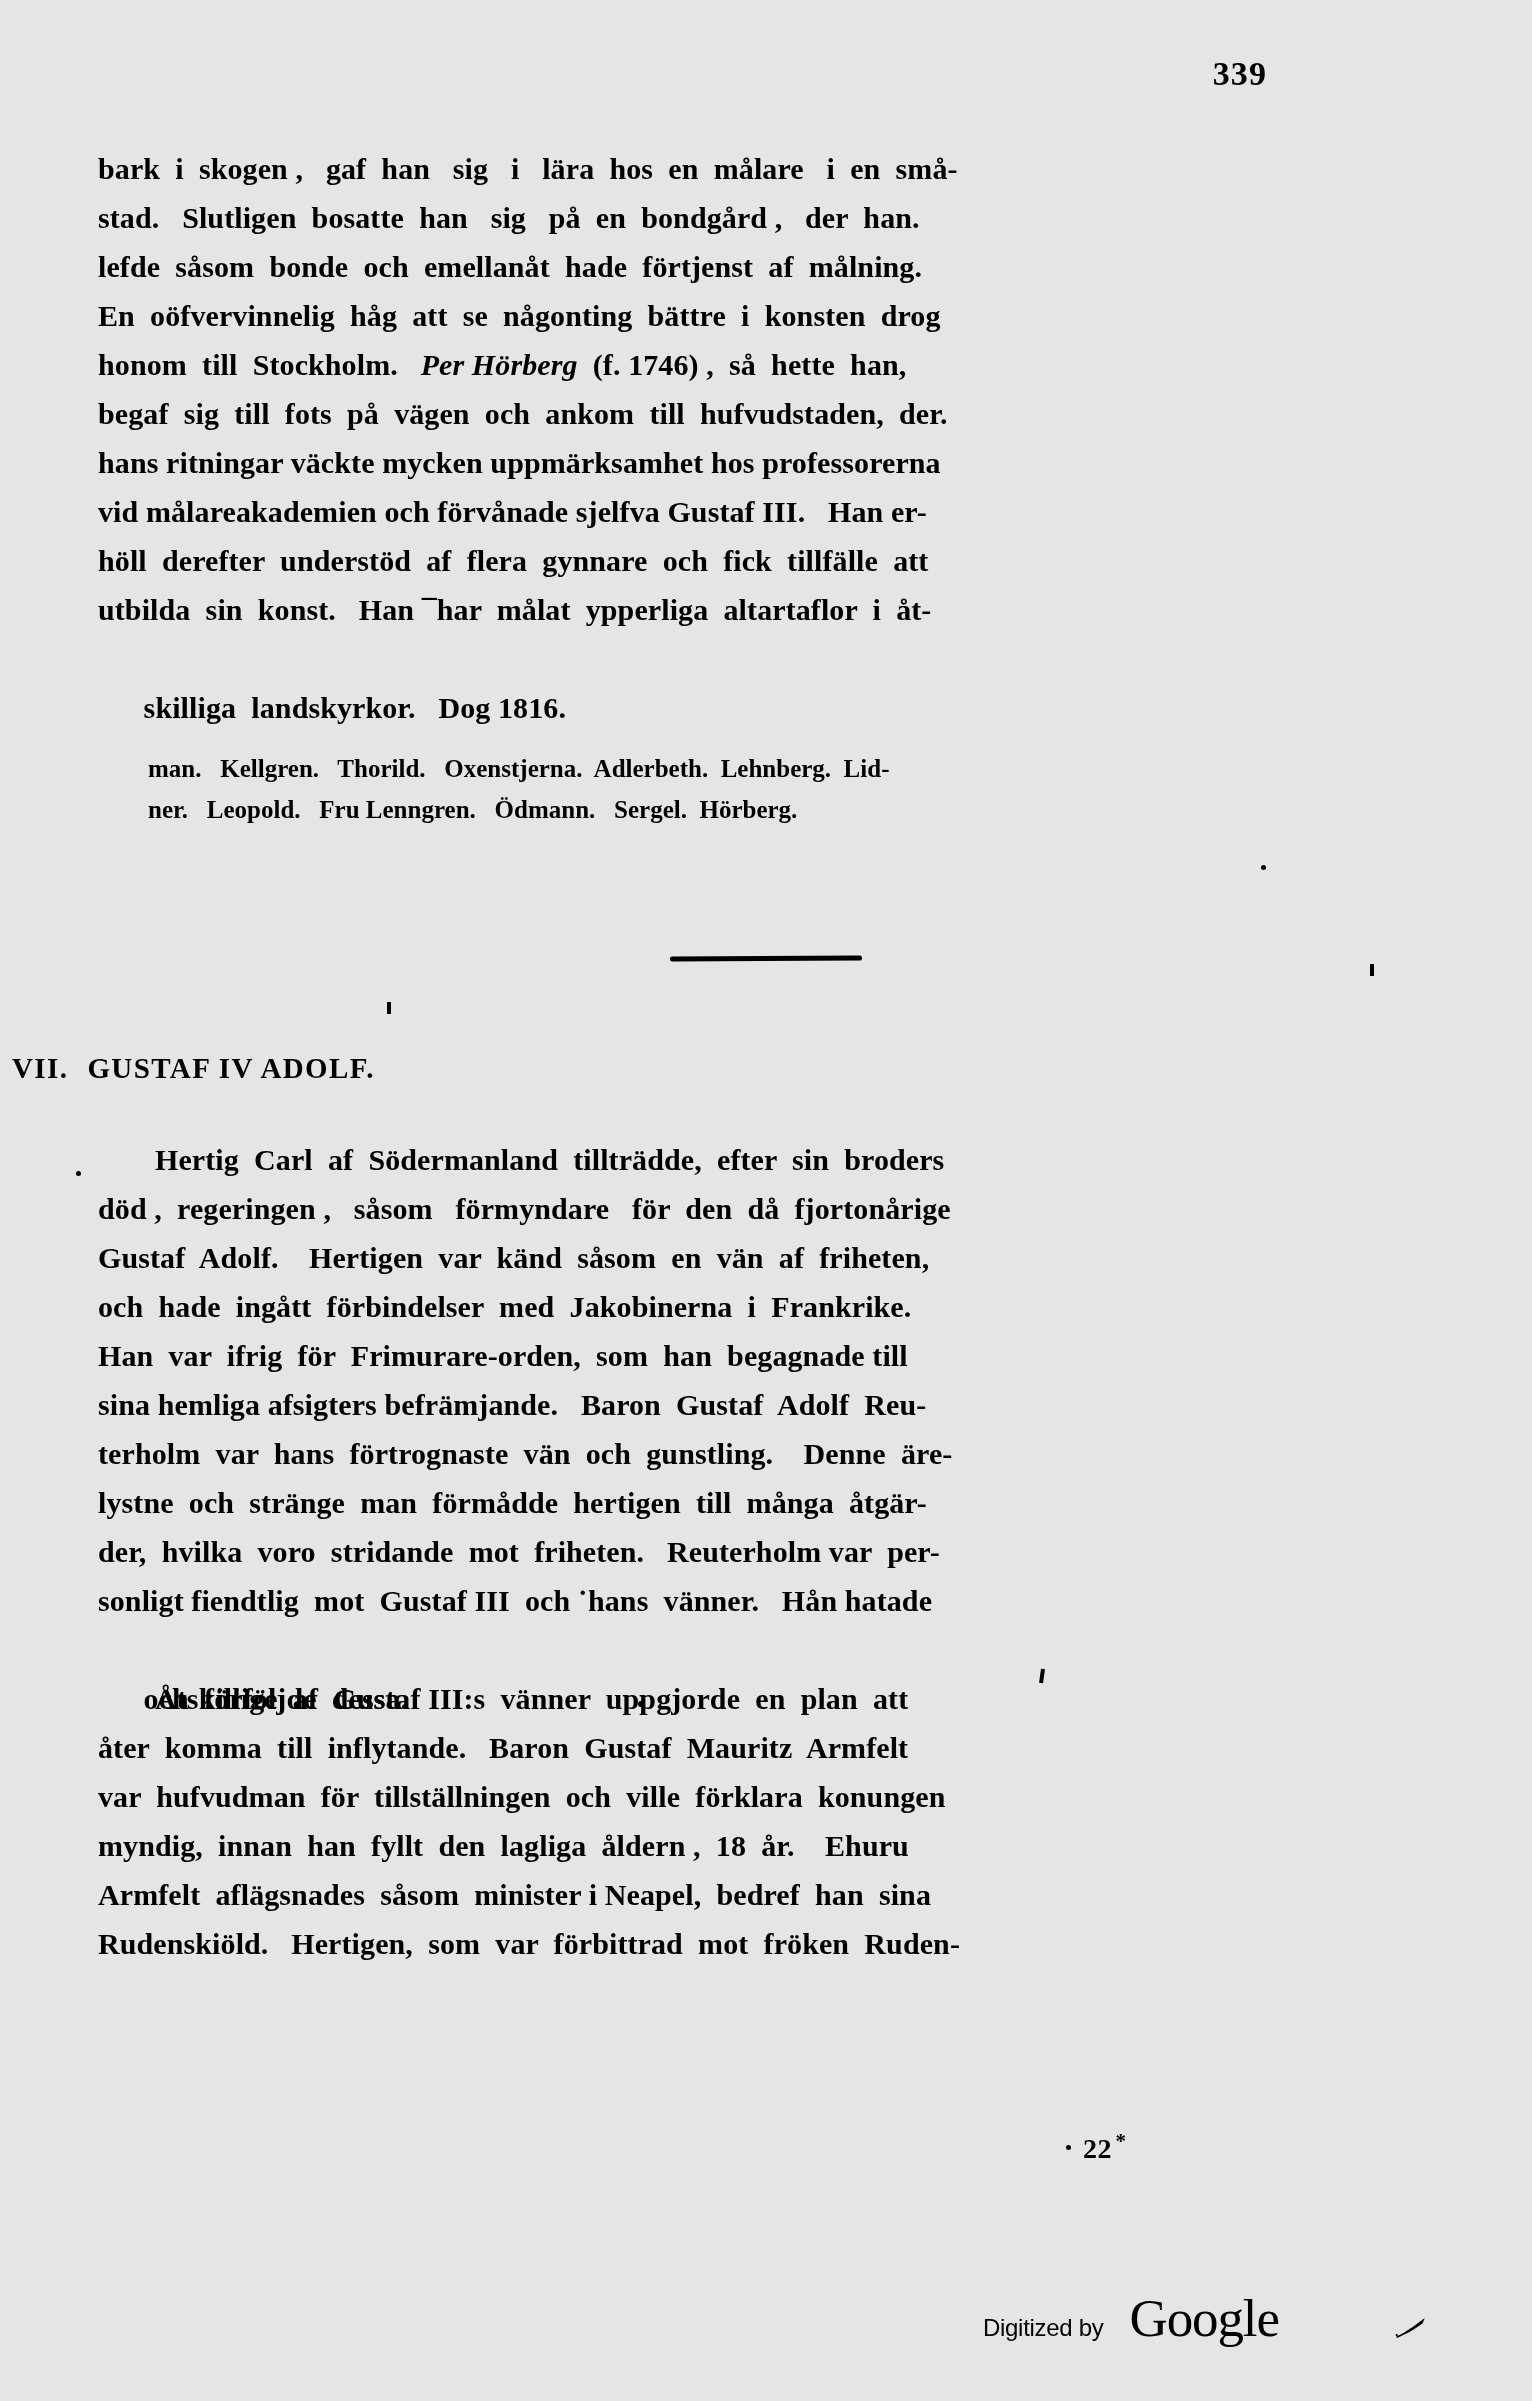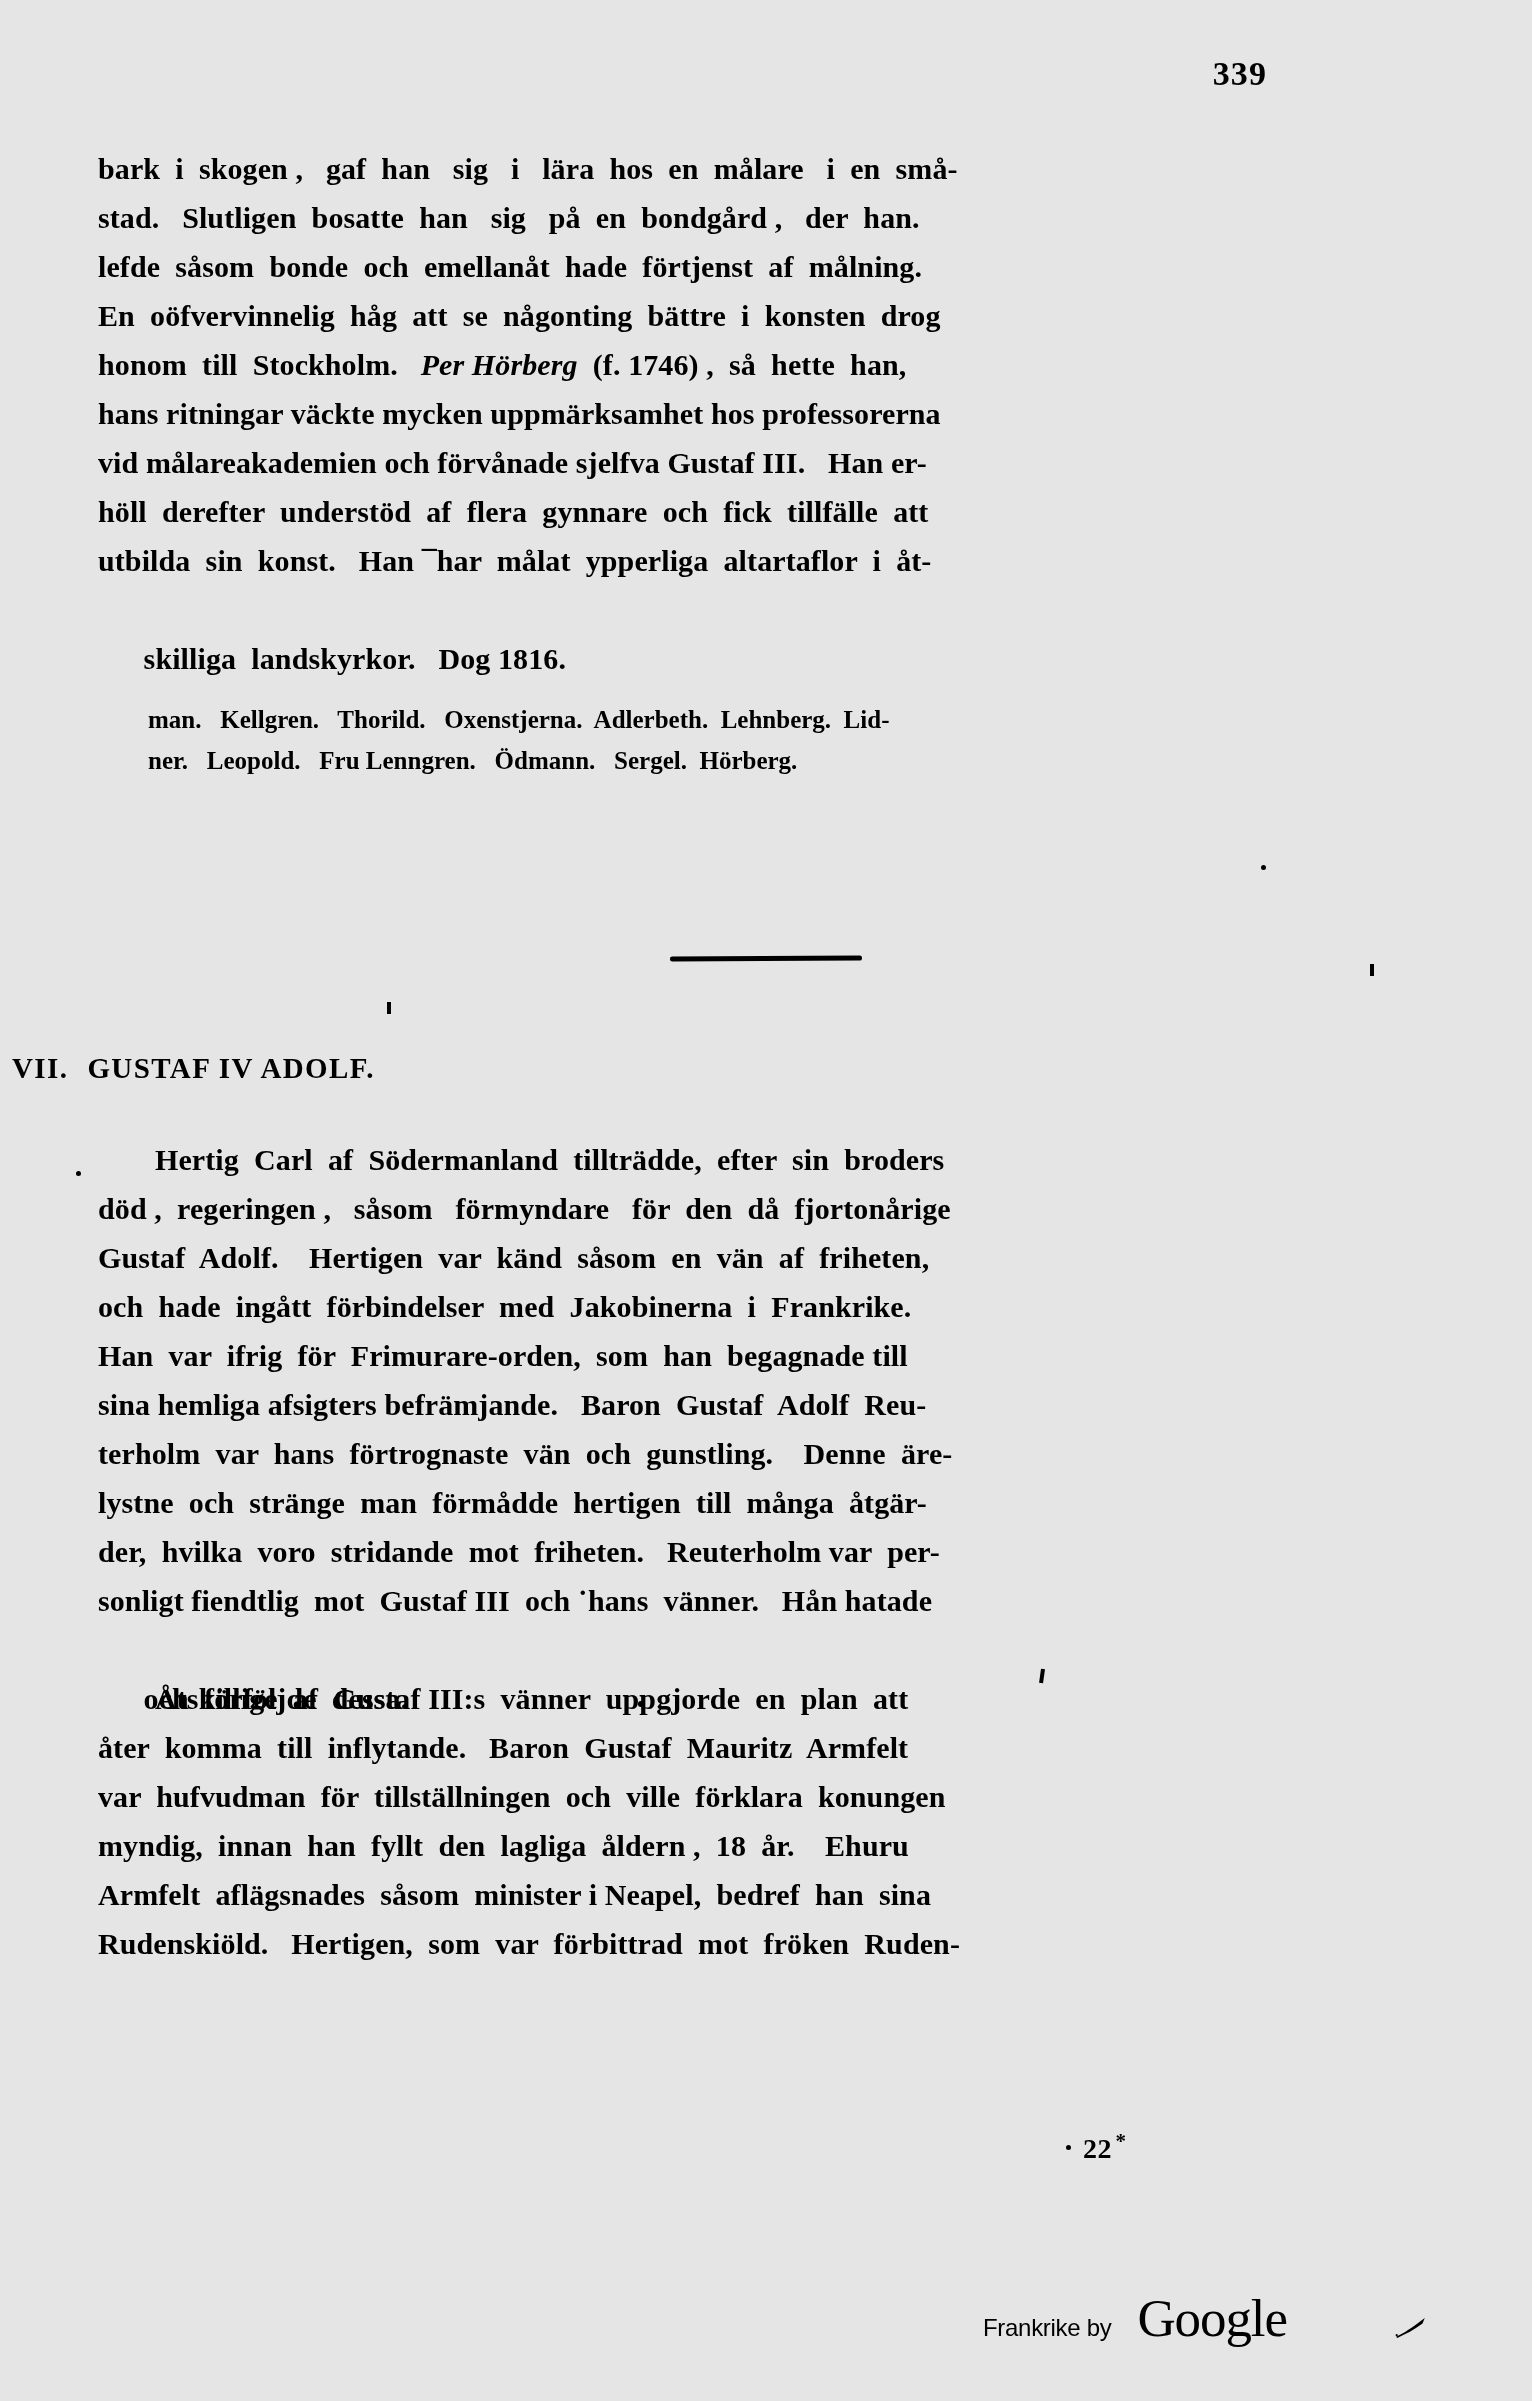--- a/index.html
+++ b/index.html
@@ -188,20 +188,23 @@
       <span>stad.   Slutligen  bosatte  han   sig   på  en  bondgård ,   der  han.</span>
     </div>
     <div class="line justified">
       <span>lefde  såsom  bonde  och  emellanåt  hade  förtjenst  af  målning.</span>
     </div>
     <div class="line justified">
       <span>En  oöfvervinnelig  håg  att  se  någonting  bättre  i  konsten  drog</span>
     </div>
     <div class="line"><span>honom  till  Stockholm.   </span><span class="ital">Per Hörberg</span><span>  (f. 1746) ,  så  hette  han,</span></div>
     <div class="line justified">
+      <span>begaf  sig  till  fots  på  vägen  och  ankom  till  hufvudstaden,  der.</span>
+    </div>
+    <div class="line justified">
       <span>hans ritningar väckte mycken uppmärksamhet hos professorerna</span>
     </div>
     <div class="line justified">
       <span>vid målareakademien och förvånade sjelfva Gustaf III.   Han er-</span>
     </div>
     <div class="line justified">
       <span>höll  derefter  understöd  af  flera  gynnare  och  fick  tillfälle  att</span>
     </div>
     <div class="line justified">
       <span>utbilda  sin  konst.   Han ¯har  målat  ypperliga  altartaflor  i  åt-</span>
@@ -285,21 +288,21 @@
   <div class="speck" style="left:76px; top:1171px; width:5px; height:5px;"></div>
   <div class="speck" style="left:638px; top:1701px; width:5.5px; height:5.5px;"></div>
   <div class="speck-tick" style="left:1040px; top:1669px; width:3.9px; height:14.4px; transform:rotate(8deg);"></div>
   <div class="speck-tick" style="left:1370px; top:964px; width:3.9px; height:12px;"></div>
   <div class="speck-tick" style="left:387px; top:1002px; width:3.9px; height:12px;"></div>
   <div class="speck" style="left:1261px; top:865px; width:5px; height:5px;"></div>
 
   <div class="signature"><span class="dot-before"></span><span>22</span><span class="star">*</span></div>
 
   <div class="footer">
-    <span class="dig">Frankrike by</span>
+    <span class="dig">Digitized by</span>
     <span class="goog">Google</span>
   </div>
 
   <svg class="footer-mark" viewBox="0 0 58 40">
     <path d="M2 36 C 16 30, 30 20, 54 2 L 50 12 C 34 24, 18 32, 4 38 Z" fill="#000"></path>
     <circle cx="3" cy="33" r="2" fill="#000"></circle>
   </svg>
 
 </div>
 

